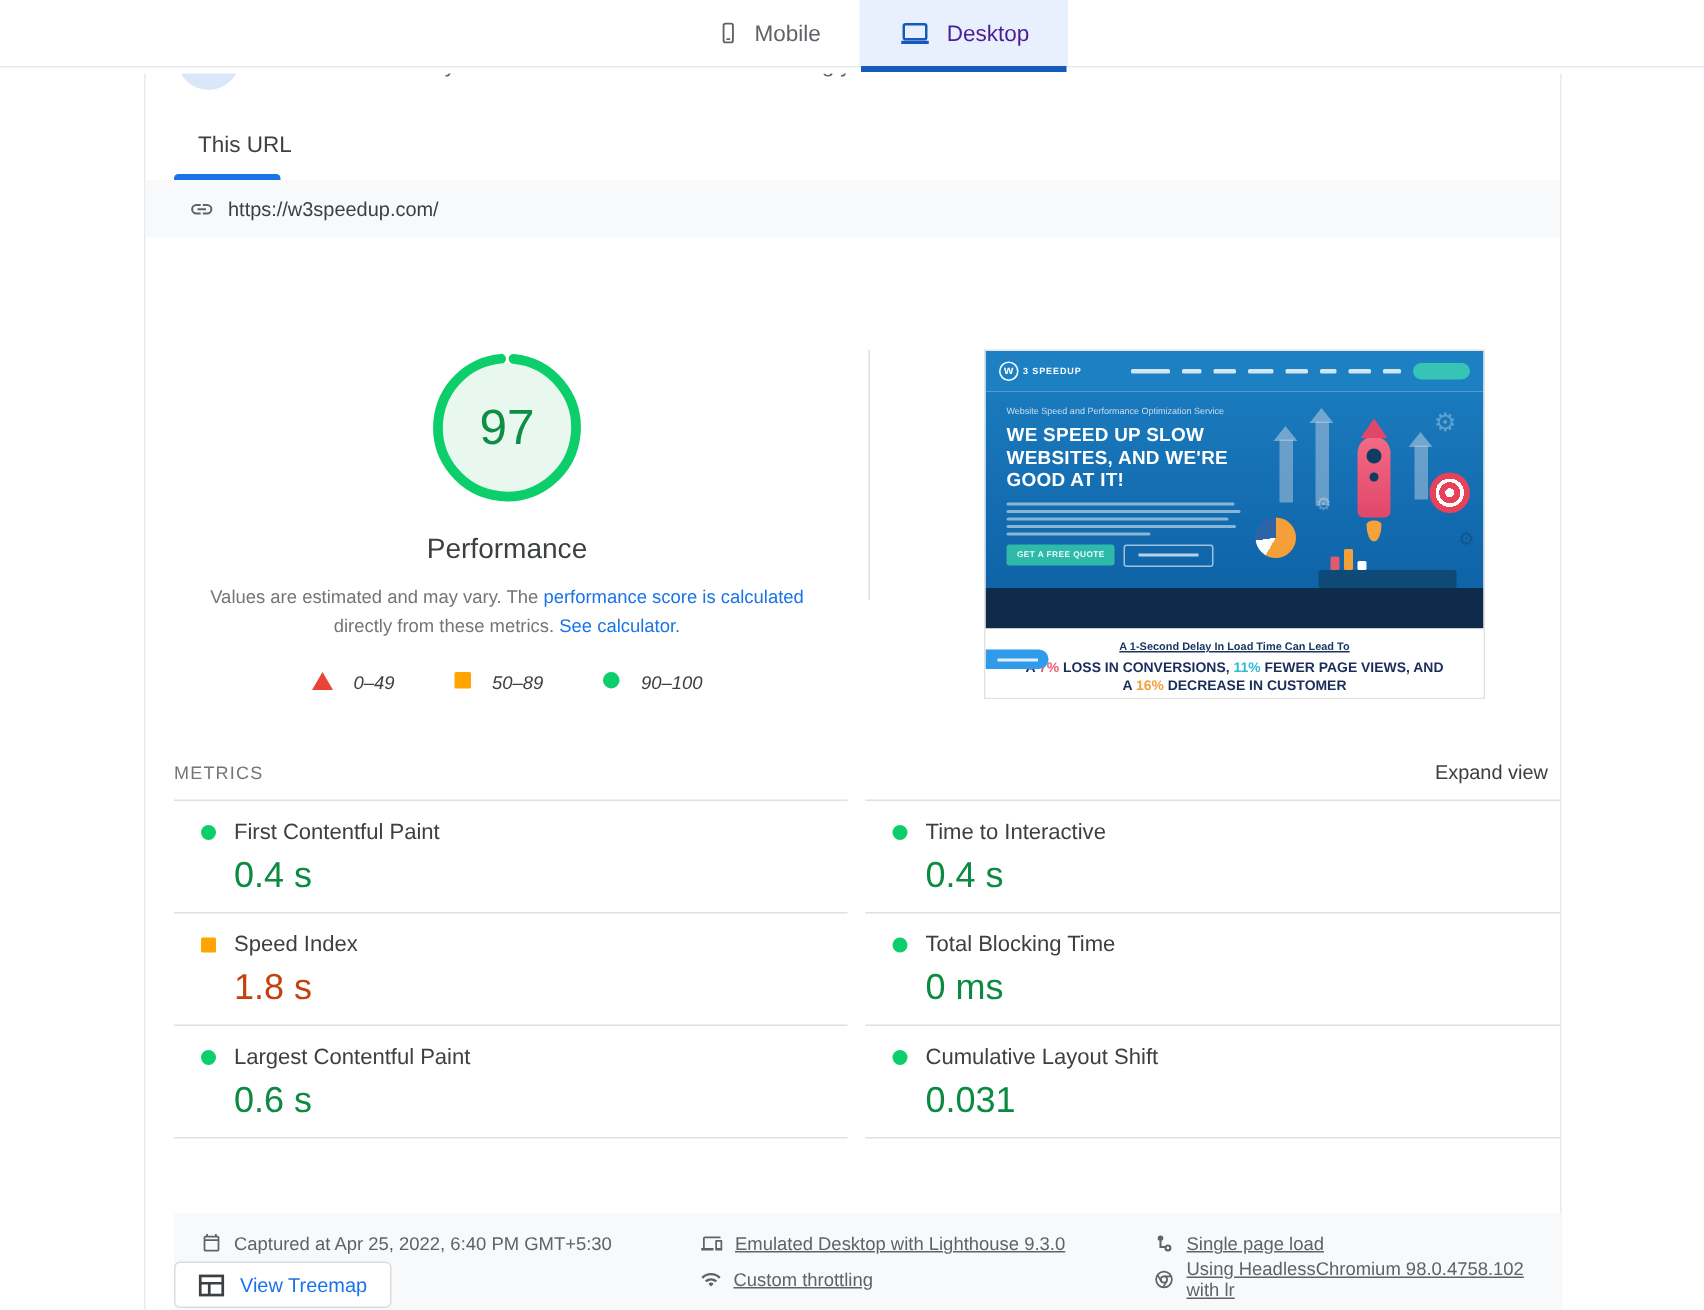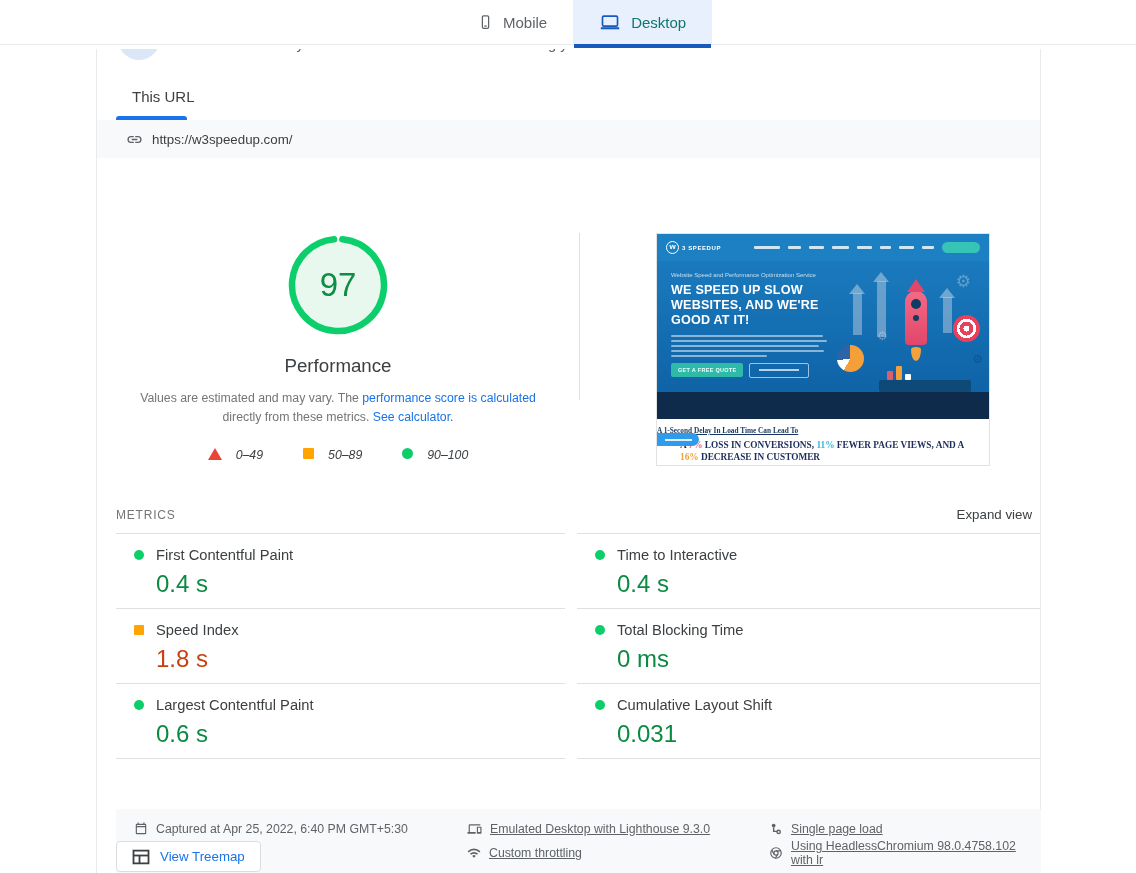--- a/index.html
+++ b/index.html
@@ -5,21 +5,21 @@
   * { box-sizing: border-box; margin: 0; padding: 0; }
   html,body { width:1136px; height:873px; background:#fff; overflow:hidden;
     font-family:"Liberation Sans", sans-serif; color:#3c4043; }
 
   
   .topbar { position:absolute; top:0; left:0; width:1136px; height:49px; background:#fff; z-index:10; }
   .topbar .hairline { position:absolute; top:44px; left:0; right:0; height:1px; background:#e8eaed; }
   .tabs { position:absolute; left:452px; top:0; display:flex; height:44px; }
   .tab { position:relative; display:flex; align-items:center; gap:10px; padding:0 26px;
          font-size:15px; color:#5f6368; cursor:pointer; }
-  .tab.active { background:#e8f0fe; color:#0f766e; font-weight:500; }
+  .tab.active { background:#e8f0fe; color:#4c1d95; font-weight:500; }
   .tab.active .underbar { position:absolute; left:1px; right:1px; top:44px; height:4px; background:#185abc; }
   .tab svg { display:block; }
 
   
   .card { position:absolute; left:96px; top:44px; width:945px; height:829px; background:#fff;
           border-left:1px solid #e8eaed; border-right:1px solid #e8eaed; }
 
   
   .clip-row { position:absolute; top:1px; left:0; right:0; height:15px; overflow:hidden; }
   .clip-row .avatar { position:absolute; left:21px; top:-27px; width:42px; height:42px;
@@ -90,21 +90,21 @@
   .t-gear2 { left:46px; top:54px; font-size:12px; }
   .t-gear3 { right:0px; bottom:26px; font-size:12px; color:rgba(13,50,80,.35); }
   .t-target { position:absolute; right:3px; top:40px; width:27px; height:27px; border-radius:50%;
               background:radial-gradient(circle, #fff 0 3px, #e8415a 3px 7px, #fff 7px 9.5px, #e8415a 9.5px 13.5px); }
   .t-pie { position:absolute; left:6px; bottom:20px; width:27px; height:27px; border-radius:50%;
            background:conic-gradient(#f59f3b 0 210deg, #fff 210deg 262deg, #2d64a7 262deg 360deg); }
   .t-bars { position:absolute; left:56px; bottom:12px; display:flex; align-items:flex-end; gap:3px; }
   .t-bars i { display:block; width:6px; border-radius:1px; }
   .t-platform { position:absolute; left:48px; bottom:0; width:92px; height:12px; background:#0d4a77; border-radius:2px; }
   .t-band { height:27px; background:#0e2b4b; }
-  .t-bottom { position:relative; height:48px; background:#fff; text-align:left; padding-top:7px;font-family:Liberation Serif, serif; }
+  .t-bottom { position:relative; height:48px; background:#fff; text-align:center; padding-top:7px; }
   .t-pill { position:absolute; left:0; top:14px; width:42px; height:13px; background:#2f9bea;
             border-radius:0 7px 7px 0; display:flex; align-items:center; justify-content:center; }
   .t-pill i { display:block; width:27px; height:2px; background:rgba(255,255,255,.85); }
   .t-stat-intro { font-size:7.3px; font-weight:600; color:#16355f; text-decoration:underline; }
   .t-stat-line { margin:4px auto 0; width:286px; font-size:9.3px; font-weight:800; color:#1b2d5b; line-height:1.3; }
   .pct-red { color:#ef5b70; } .pct-teal { color:#2fb9d8; } .pct-orange { color:#f59f3b; }
 
   
   .metrics { position:absolute; top:463px; left:19px; right:0; }
   .metrics-head { display:flex; justify-content:space-between; align-items:baseline; height:26px; padding-right:8px; }

